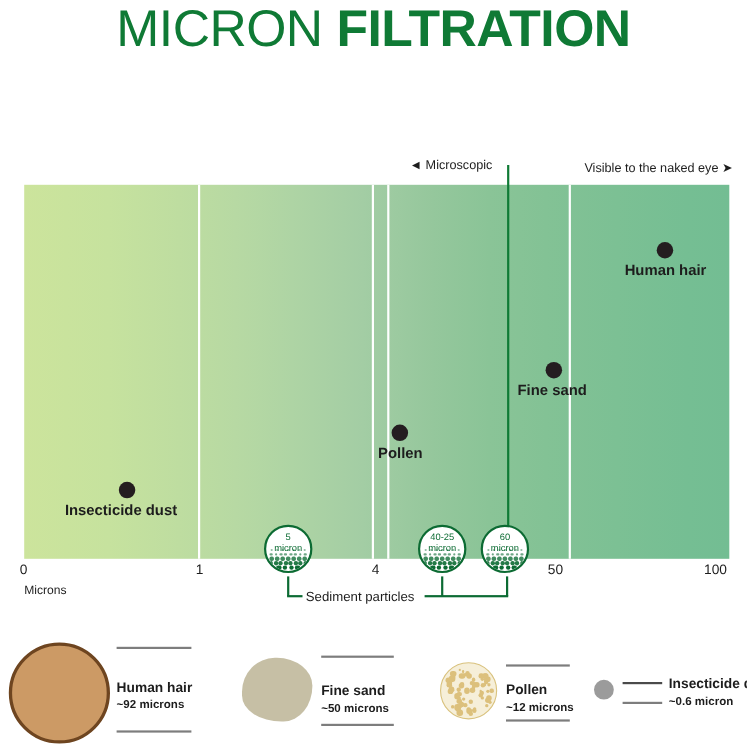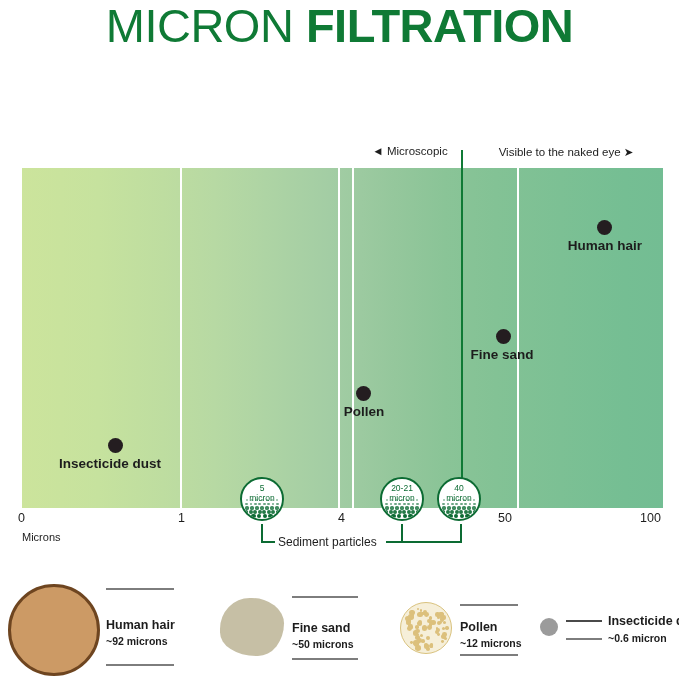--- a/index.html
+++ b/index.html
@@ -38,21 +38,21 @@
   
   .band-labels{
     position:absolute;top:145px;left:0;width:679px;height:20px;
     font-size:11.5px;color:#1d1d1d;
   }
   .band-micro{
     position:absolute;left:360px;top:0;width:100px;text-align:center;
     white-space:nowrap;
   }
   .band-visible{
-    position:absolute;left:466px;top:0;width:200px;text-align:center;
+    position:absolute;left:466px;top:0;width:200px;text-align:right;
     white-space:nowrap;
   }
 
   
   .chart{
     position:absolute;left:22px;top:168px;width:641px;height:340px;
     background:linear-gradient(to right,
       #cce49c 0%,
       #c6e29e 12%,
       #bedda0 22%,
@@ -223,21 +223,21 @@
         <div class="bdot" style="left: 9.12857px; top: 14.7px; width: 4.6px; height: 4.6px; opacity: 1;"></div>
         <div class="bdot" style="left: 14.8429px; top: 14.7px; width: 4.6px; height: 4.6px; opacity: 1;"></div>
         <div class="bdot" style="left: 20.5571px; top: 14.7px; width: 4.6px; height: 4.6px; opacity: 1;"></div>
         <div class="bdot" style="left: 26.2714px; top: 14.7px; width: 4.6px; height: 4.6px; opacity: 1;"></div>
         <div class="bdot" style="left: 31.9857px; top: 14.7px; width: 4.6px; height: 4.6px; opacity: 1;"></div>
       </div>
   </div>
 
   <div class="badge" style="left:380px;top:477px;">
     <div class="badge-text">
-      <span>20-21</span><br>
+      <span>40-25</span><br>
       <span>micron</span>
     </div>
     <div class="badge-dots">
         <div class="bdot" style="left: 3.9px; top: -0.1px; width: 2.2px; height: 2.2px; opacity: 0.45;"></div>
         <div class="bdot" style="left: 8.9px; top: -0.1px; width: 2.2px; height: 2.2px; opacity: 0.45;"></div>
         <div class="bdot" style="left: 13.9px; top: -0.1px; width: 2.2px; height: 2.2px; opacity: 0.45;"></div>
         <div class="bdot" style="left: 18.9px; top: -0.1px; width: 2.2px; height: 2.2px; opacity: 0.45;"></div>
         <div class="bdot" style="left: 23.9px; top: -0.1px; width: 2.2px; height: 2.2px; opacity: 0.45;"></div>
         <div class="bdot" style="left: 28.9px; top: -0.1px; width: 2.2px; height: 2.2px; opacity: 0.45;"></div>
         <div class="bdot" style="left: 33.9px; top: -0.1px; width: 2.2px; height: 2.2px; opacity: 0.45;"></div>
@@ -268,21 +268,21 @@
         <div class="bdot" style="left: 9.12857px; top: 14.7px; width: 4.6px; height: 4.6px; opacity: 1;"></div>
         <div class="bdot" style="left: 14.8429px; top: 14.7px; width: 4.6px; height: 4.6px; opacity: 1;"></div>
         <div class="bdot" style="left: 20.5571px; top: 14.7px; width: 4.6px; height: 4.6px; opacity: 1;"></div>
         <div class="bdot" style="left: 26.2714px; top: 14.7px; width: 4.6px; height: 4.6px; opacity: 1;"></div>
         <div class="bdot" style="left: 31.9857px; top: 14.7px; width: 4.6px; height: 4.6px; opacity: 1;"></div>
       </div>
   </div>
 
   <div class="badge" style="left:437px;top:477px;">
     <div class="badge-text">
-      <span>40</span><br>
+      <span>60</span><br>
       <span>micron</span>
     </div>
     <div class="badge-dots">
         <div class="bdot" style="left: 3.9px; top: -0.1px; width: 2.2px; height: 2.2px; opacity: 0.45;"></div>
         <div class="bdot" style="left: 8.9px; top: -0.1px; width: 2.2px; height: 2.2px; opacity: 0.45;"></div>
         <div class="bdot" style="left: 13.9px; top: -0.1px; width: 2.2px; height: 2.2px; opacity: 0.45;"></div>
         <div class="bdot" style="left: 18.9px; top: -0.1px; width: 2.2px; height: 2.2px; opacity: 0.45;"></div>
         <div class="bdot" style="left: 23.9px; top: -0.1px; width: 2.2px; height: 2.2px; opacity: 0.45;"></div>
         <div class="bdot" style="left: 28.9px; top: -0.1px; width: 2.2px; height: 2.2px; opacity: 0.45;"></div>
         <div class="bdot" style="left: 33.9px; top: -0.1px; width: 2.2px; height: 2.2px; opacity: 0.45;"></div>

